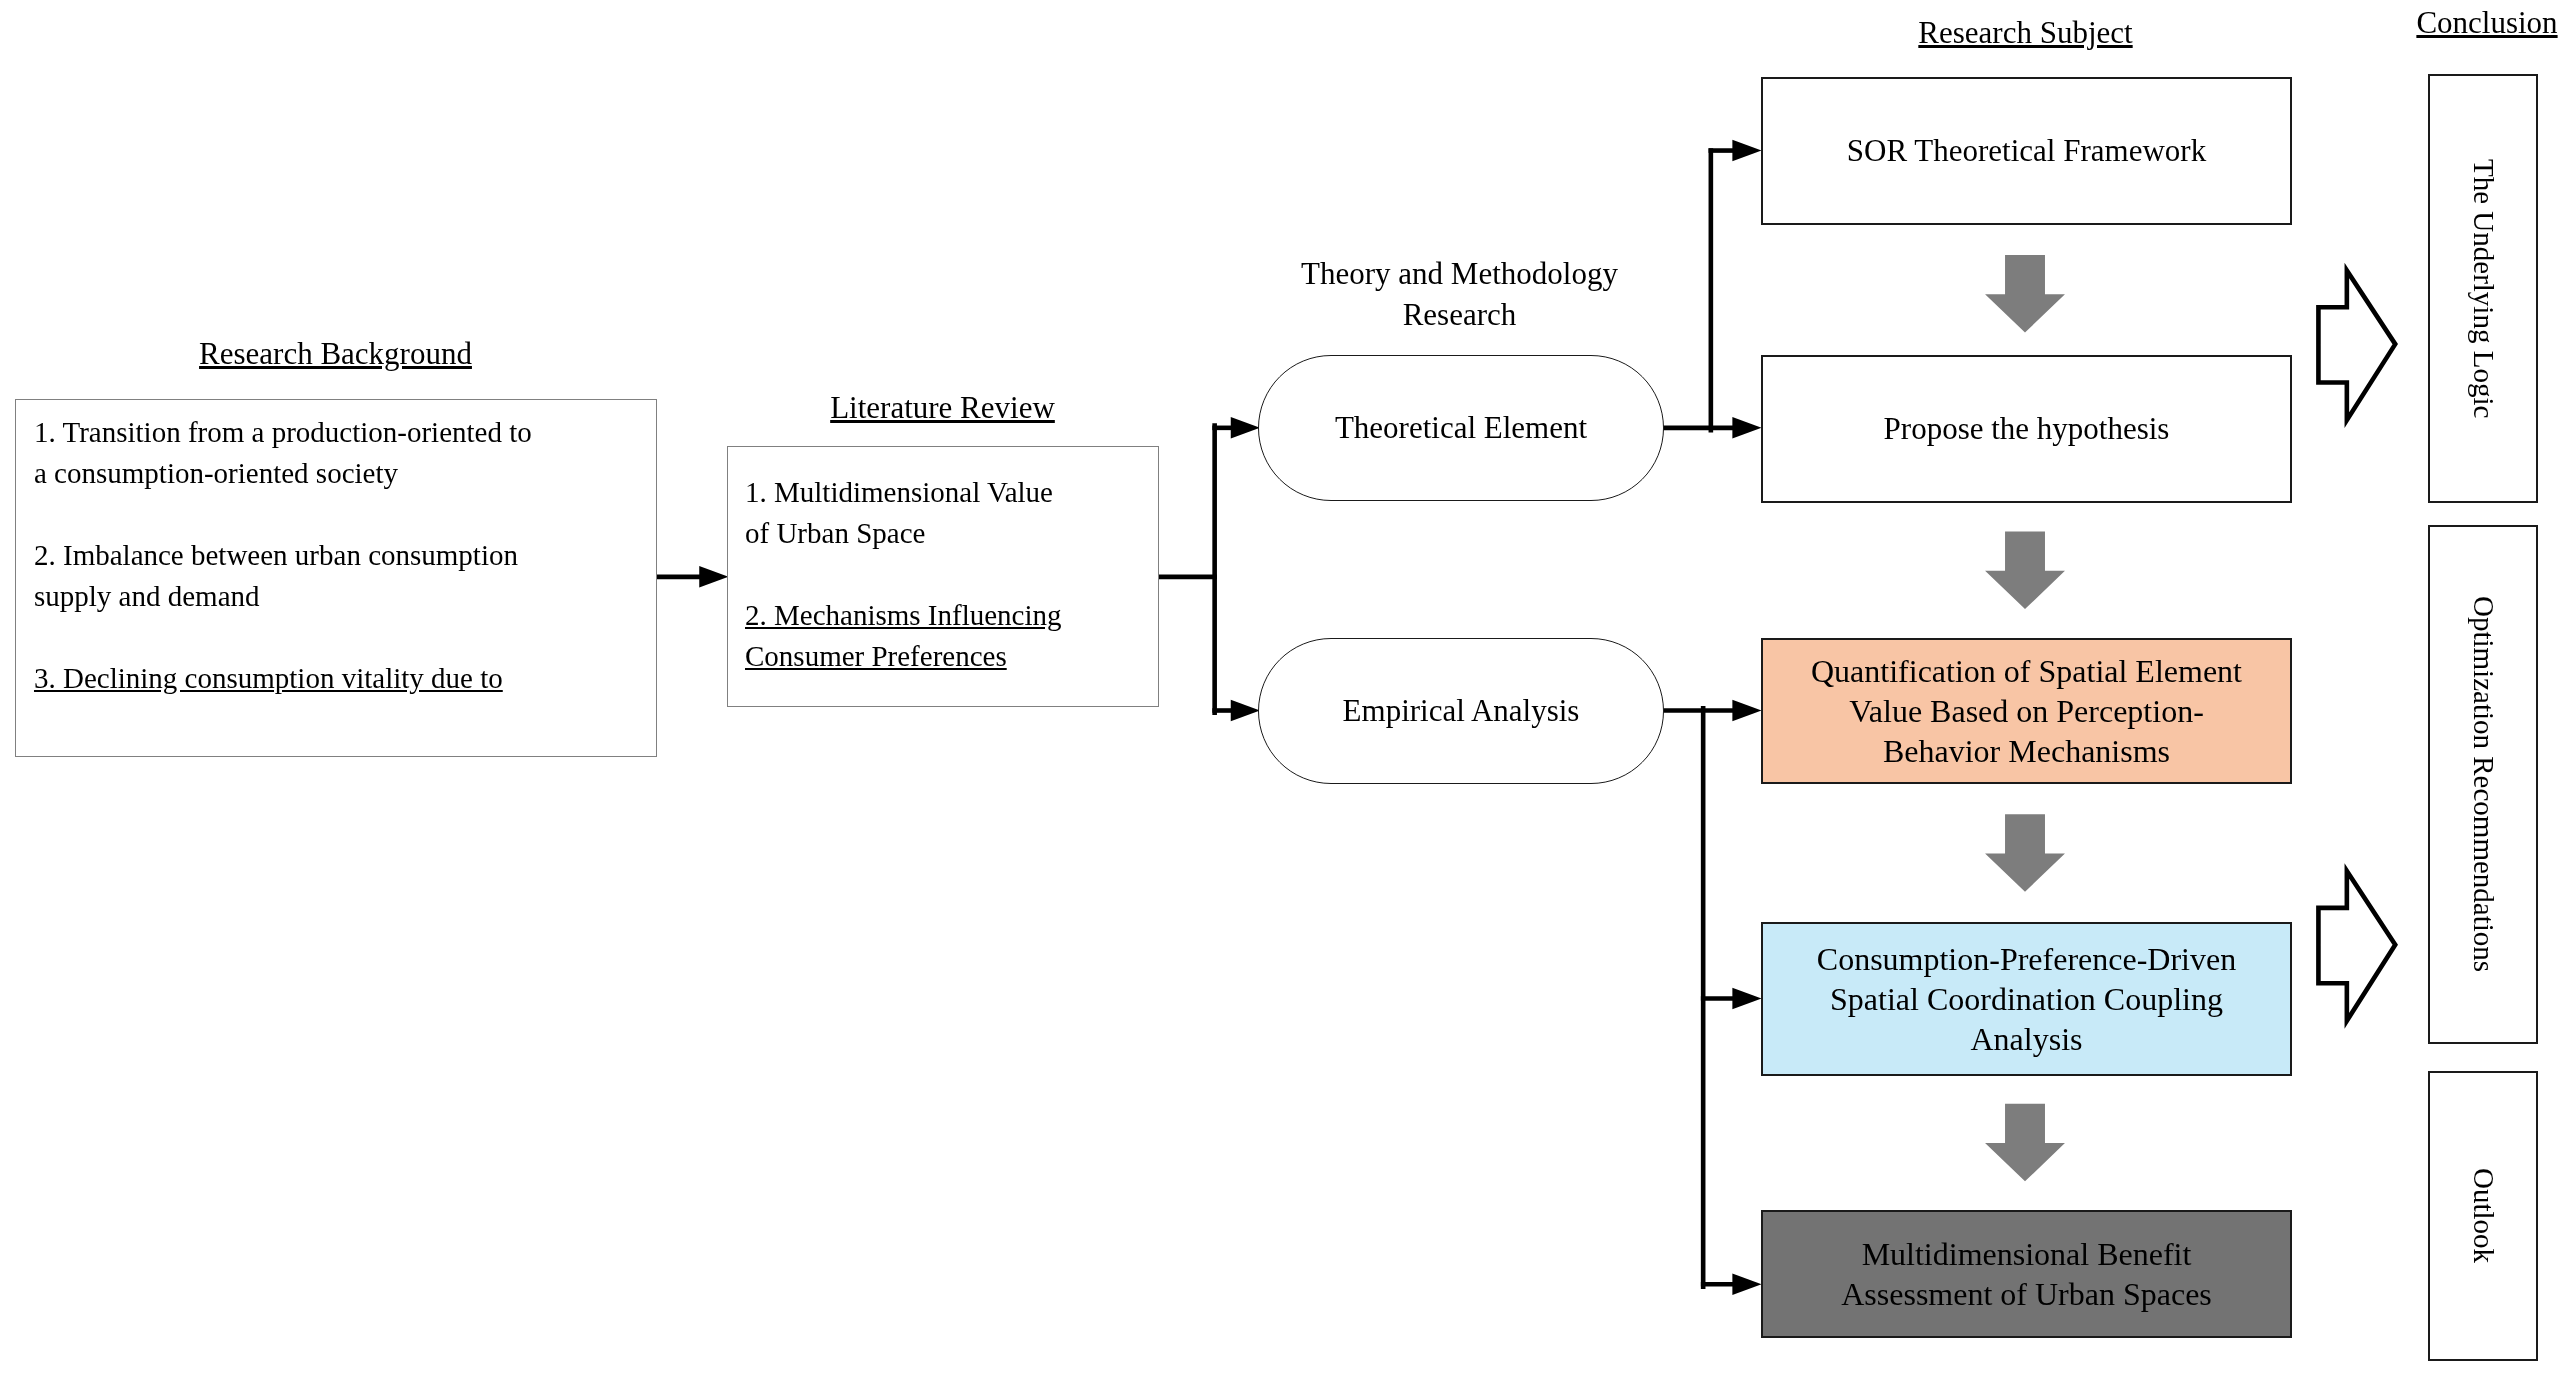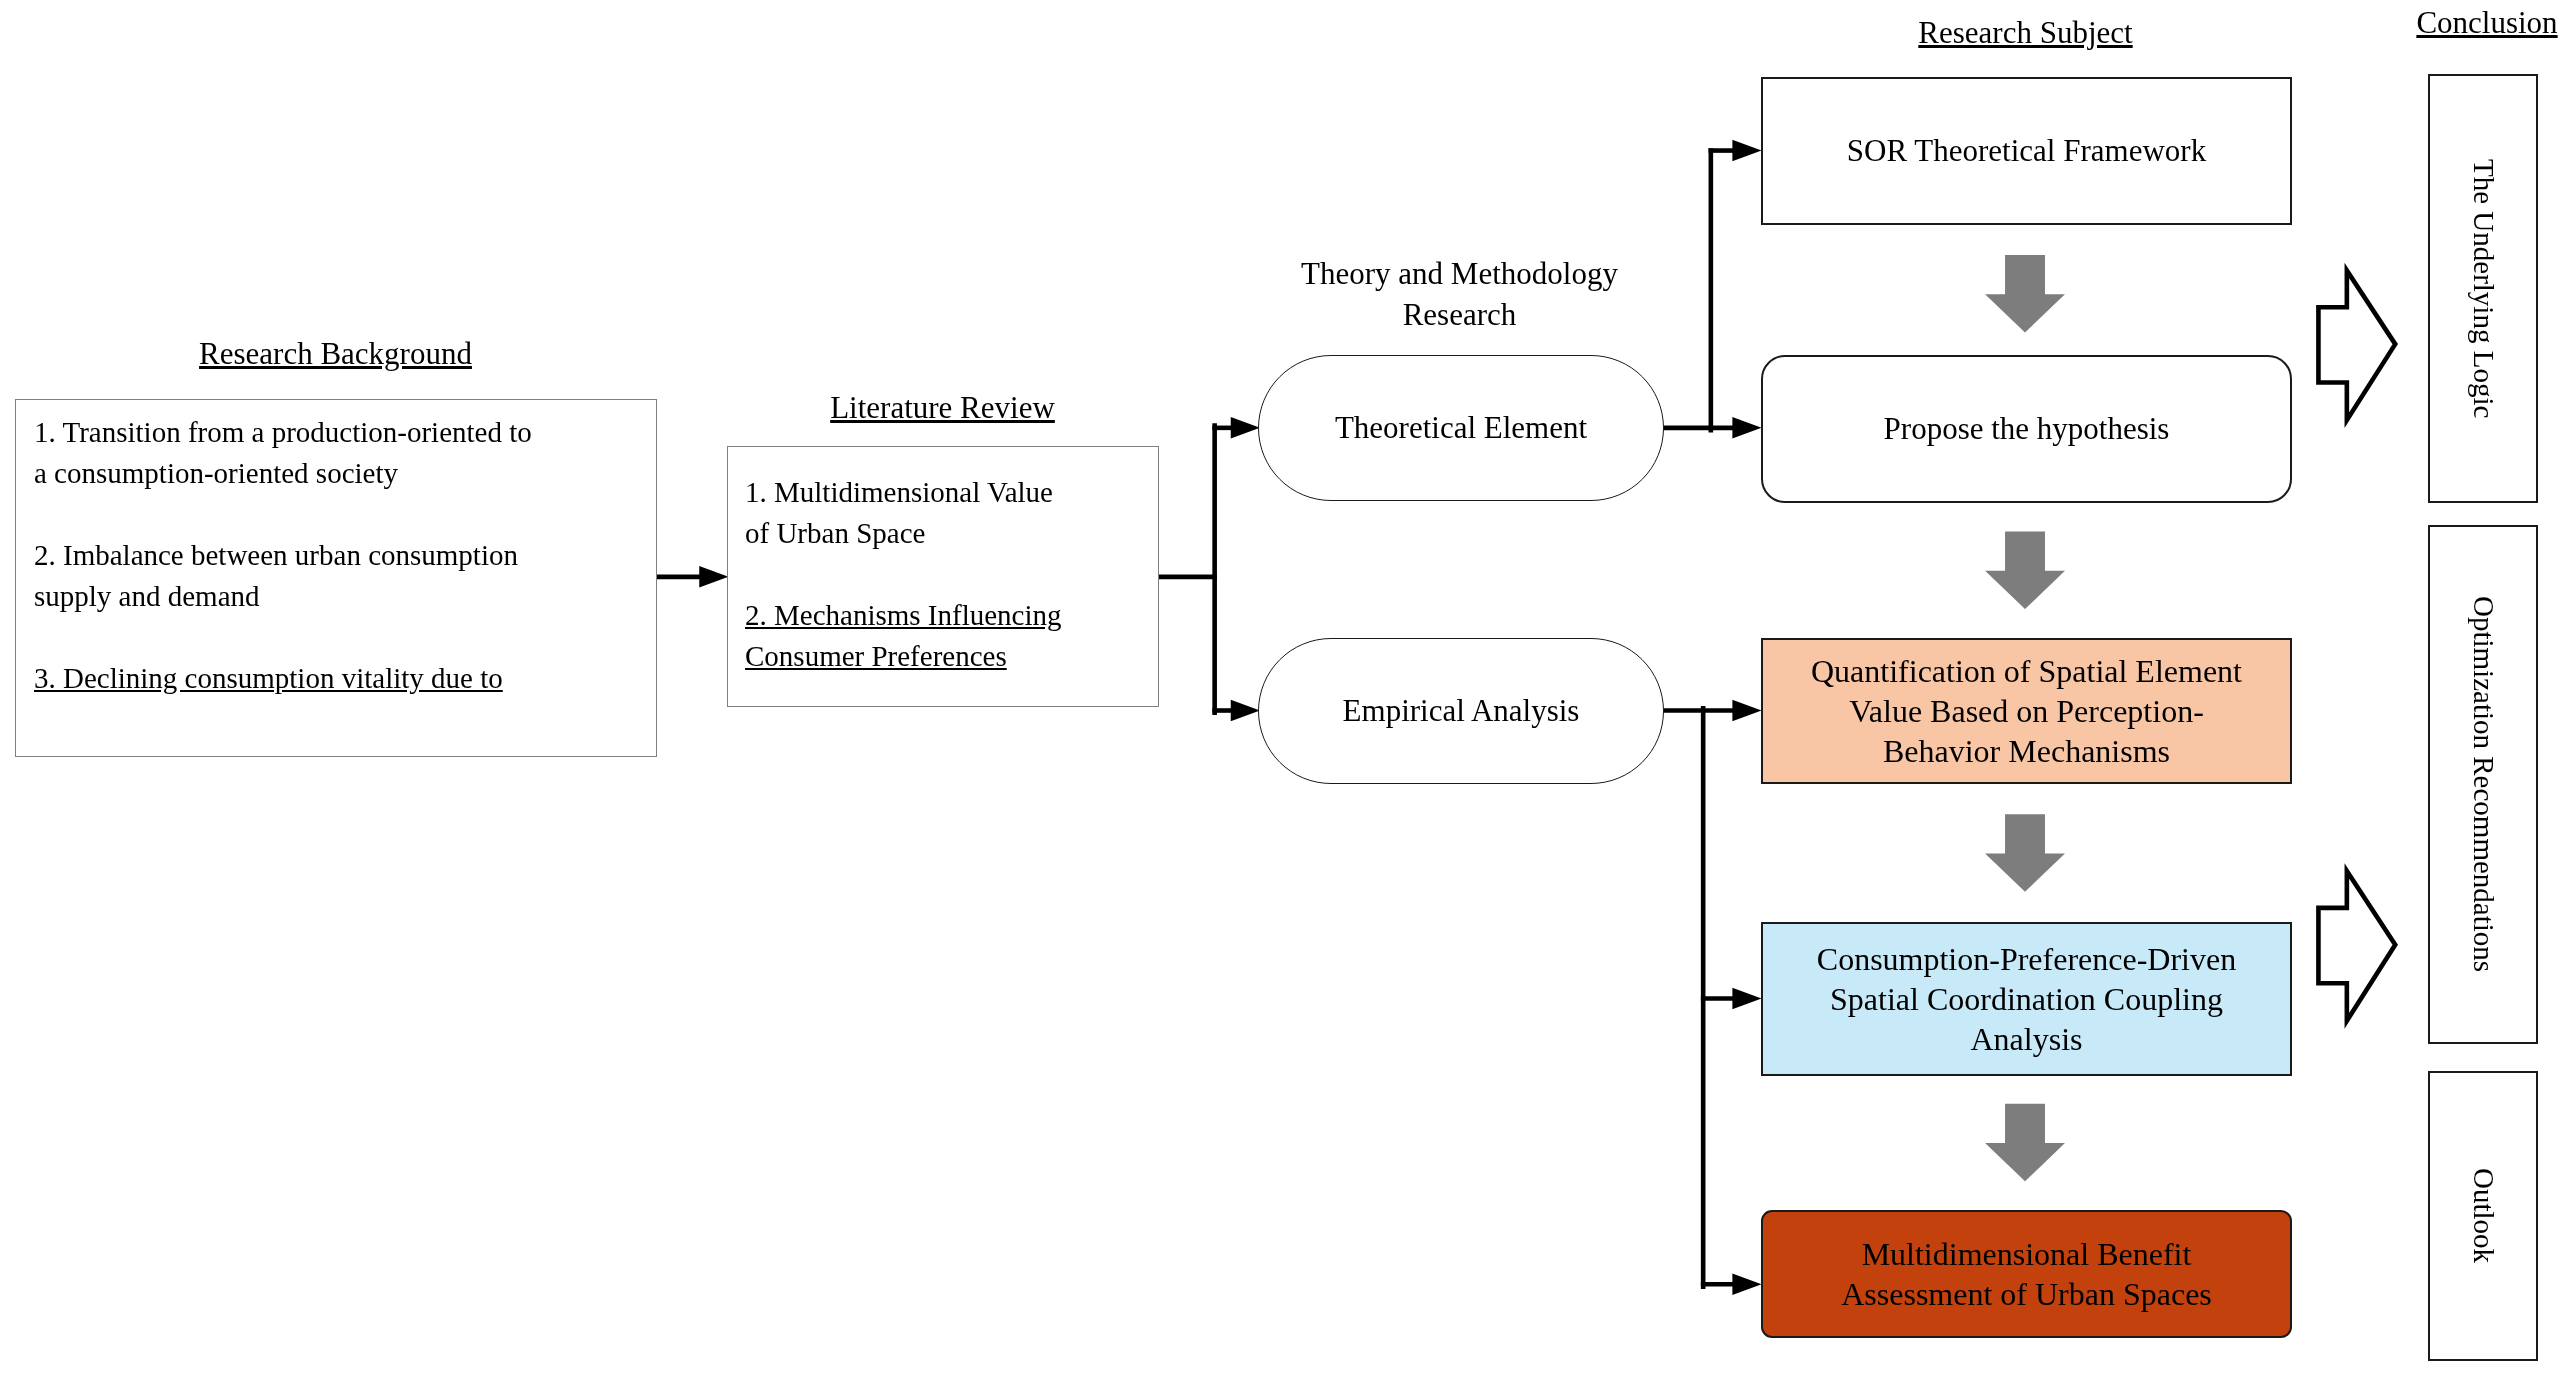--- a/index.html
+++ b/index.html
@@ -145,37 +145,37 @@
     <span>Theoretical Element</span>
   </div>
   <div class="stadium" style="left:1258px;top:638px;width:406px;height:146px;">
     <span>Empirical Analysis</span>
   </div>
 
   <div class="rbox" style="top: 77px; height: 148px; font-size: 31px; background-color: rgb(255, 255, 255);">
     <div>SOR Theoretical Framework</div>
   </div>
 
-  <div class="rbox" style="top: 355px; height: 148px; font-size: 31px; background-color: rgb(255, 255, 255); border-radius: 24px;">
+  <div class="rbox" style="top: 355px; height: 148px; font-size: 31px; background-color: rgb(255, 255, 255);">
     <div>Propose the hypothesis</div>
   </div>
 
   <div class="rbox" style="top: 638px; height: 146px; background-color: rgb(248, 197, 165);">
     <div>Quantification of Spatial Element</div>
     <div>Value Based on Perception-</div>
     <div>Behavior  Mechanisms</div>
   </div>
 
   <div class="rbox" style="top: 922px; height: 154px; background-color: rgb(200, 234, 248);">
     <div>Consumption-Preference-Driven</div>
     <div>Spatial Coordination Coupling</div>
     <div>Analysis</div>
   </div>
 
-  <div class="rbox" style="top: 1210px; height: 128px; background-color: #c2410c; border-radius: 11px;">
+  <div class="rbox" style="top: 1210px; height: 128px; background-color: #737373;">
     <div>Multidimensional Benefit</div>
     <div>Assessment of Urban Spaces</div>
   </div>
 
   <div class="vbox" style="top:74px;height:429px;">
     <span>The Underlying Logic</span>
   </div>
   <div class="vbox" style="top:525px;height:519px;">
     <span>Optimization Recommendations</span>
   </div>

